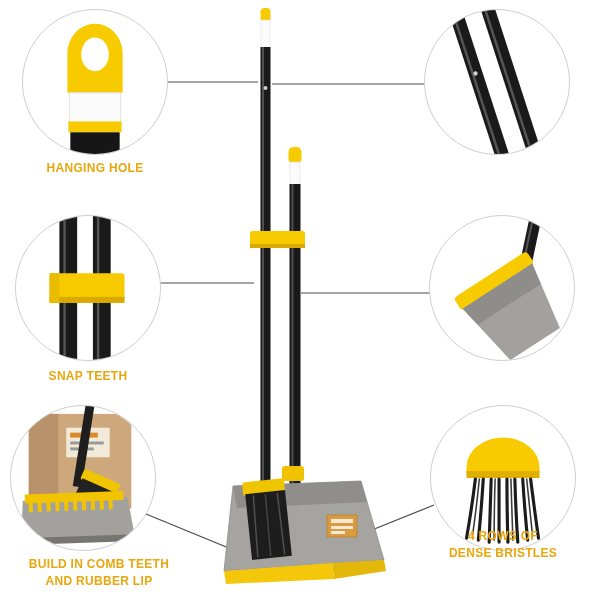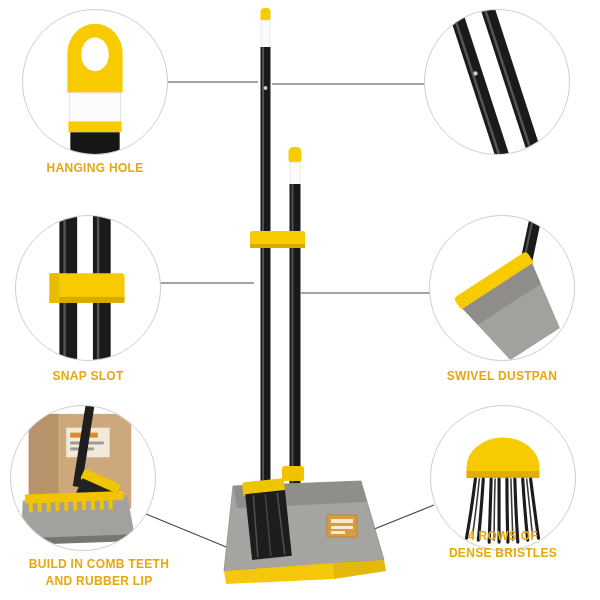--- a/index.html
+++ b/index.html
@@ -111,38 +111,37 @@
         <rect x="44" y="0" width="18" height="146" fill="#1a1a1a"></rect>
         <rect x="48" y="0" width="2.5" height="146" fill="#555"></rect>
         <rect x="78" y="0" width="18" height="146" fill="#1a1a1a"></rect>
         <rect x="82" y="0" width="2.5" height="146" fill="#555"></rect>
         <rect x="34" y="58" width="76" height="30" rx="3" fill="#F7CB00"></rect>
         <rect x="34" y="82" width="76" height="6" fill="#D9A900"></rect>
         <rect x="34" y="58" width="10" height="30" fill="#E8BC00"></rect>
       </svg>
     </div>
   </figure>
-  <div class="label" style="left:13px;top:368px;width:150px">SNAP SLOT</div>
+  <div class="label" style="left:13px;top:368px;width:150px">SNAP TEETH</div>
 
   <figure class="callout" style="left:429px;top:215px">
     <div class="circle">
       <svg viewBox="0 0 146 146">
         <g transform="rotate(12 100 30)">
           <rect x="95" y="-22" width="12" height="78" fill="#1a1a1a"></rect>
           <rect x="97.5" y="-22" width="2" height="78" fill="#555"></rect>
         </g>
         <g transform="rotate(-33 73 80)">
           <rect x="30" y="56" width="88" height="15" rx="4" fill="#F7CB00"></rect>
           <path d="M32,70 L116,70 L104,140 L44,140 Z" fill="#a3a19d"></path>
           <path d="M32,70 L116,70 L112,92 L36,92 Z" fill="#8f8d89"></path>
         </g>
       </svg>
     </div>
   </figure>
-  <div class="label" style="left:417px;top:368px;width:170px">SWIVEL DUSTPAN</div>
 
   <figure class="callout" style="left:10px;top:405px">
     <div class="circle">
       <svg viewBox="0 0 146 146">
         <rect x="18" y="8" width="104" height="96" fill="#cda87c"></rect>
         <rect x="18" y="8" width="30" height="96" fill="#b8926a"></rect>
         <rect x="56" y="22" width="44" height="30" fill="#f2ead9"></rect>
         <rect x="60" y="27" width="28" height="5" fill="#d98a2b"></rect>
         <rect x="60" y="36" width="34" height="3" fill="#9a9a96"></rect>
         <rect x="60" y="42" width="24" height="3" fill="#9a9a96"></rect>

